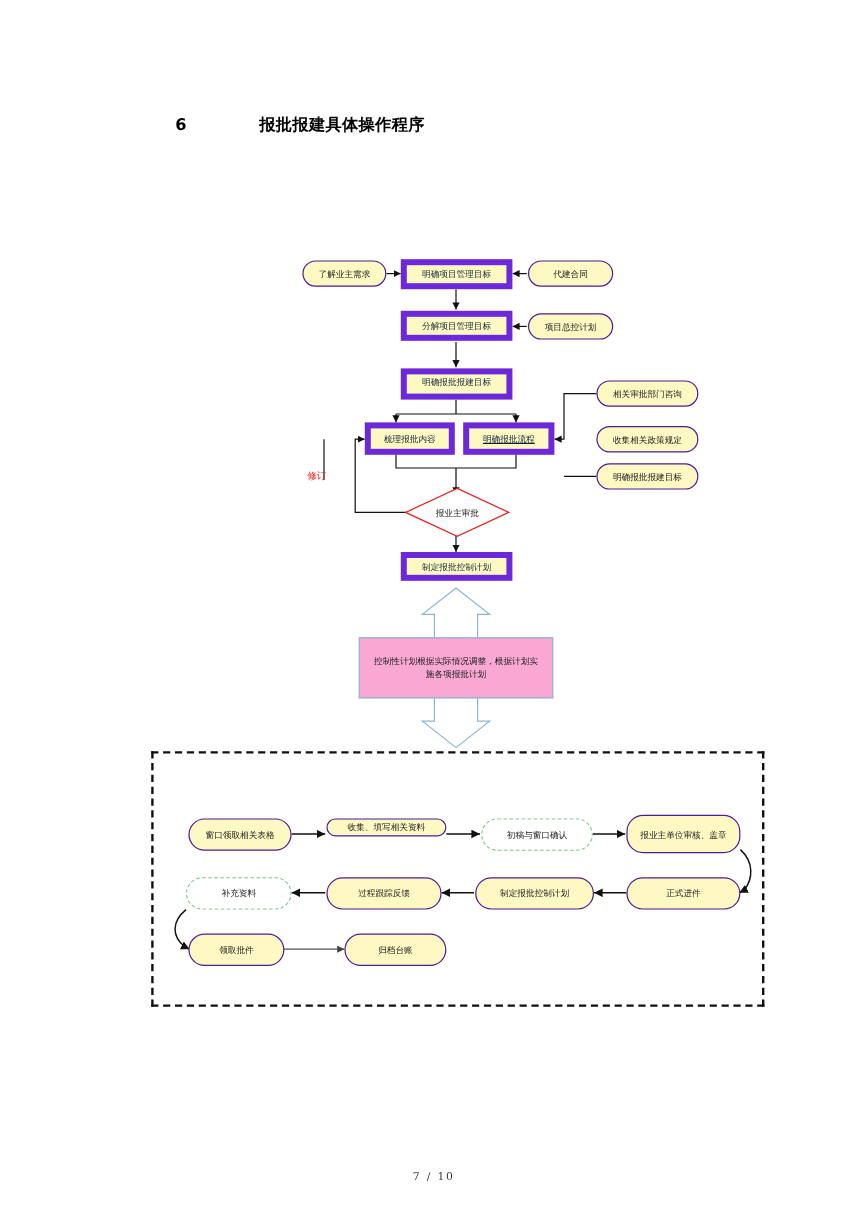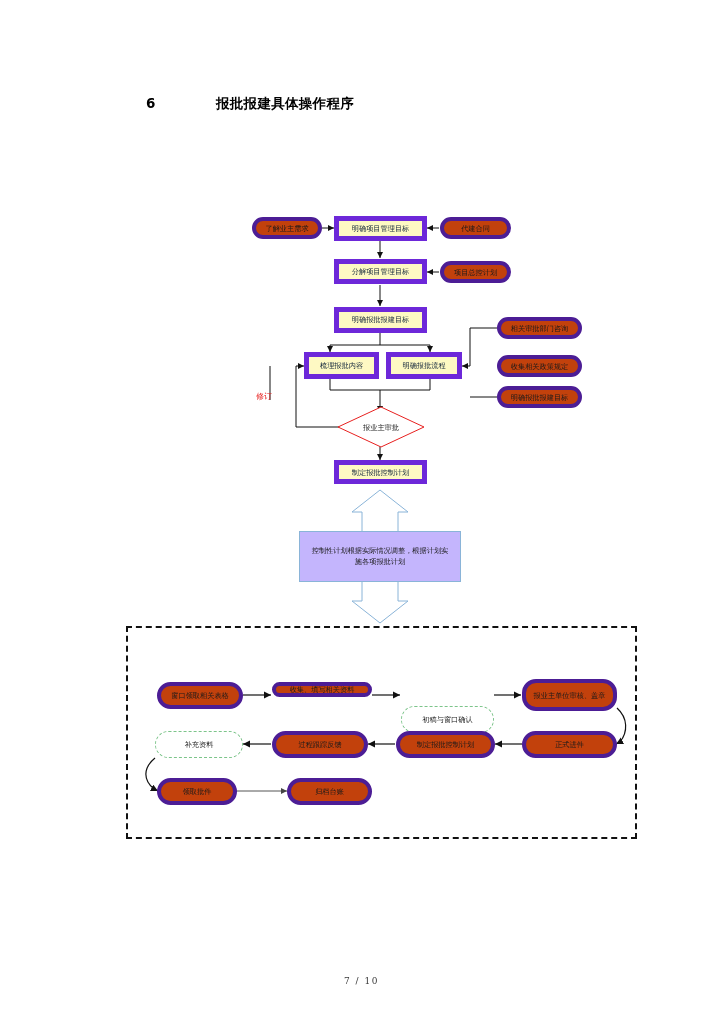--- a/index.html
+++ b/index.html
@@ -45,39 +45,39 @@
     color: #1a1a1a;
     padding: 1px 3px;
     z-index: 3;
   }
   .node-blue {
     background: #fef9c3;
     border: 5px solid #6d28d9;
     color: #10243a;
   }
   .node-green {
-    background: #c2410c;
-    border: 4px solid #4c1d95;
+    background: #fef9c3;
+    border: 1px solid #4c1d95;
     border-radius: 14px;
     color: #1a1a1a;
   }
   .node-green-dashed {
     background: #ffffff;
     border: 1px dashed #7cc48a;
     border-radius: 14px;
     color: #1a1a1a;
   }
   .node-diamond-label {
     color: #1a1a1a;
     font-size: 7.2px;
     background: transparent;
     border: none;
   }
   .node-note {
-    background: #c4b5fd;
+    background: #f9a8d4;
     border: 1px solid #8ab4d8;
     color: #1a1a1a;
     font-size: 7.2px;
     line-height: 1.45;
     padding: 16px 10px;
   }
   .label-red {
     position: absolute;
     color: #e8201f;
     font-size: 8px;
@@ -186,21 +186,21 @@
   <div class="node node-green" style="left:440px; top:217px; width:71px; height:22px;">代建合同</div>
 
   <div class="node node-blue" style="left:334px; top:259px; width:93px; height:25px;">分解项目管理目标</div>
 
   <div class="node node-green" style="left:440px; top:261px; width:71px; height:22px;">项目总控计划</div>
 
   <div class="node node-blue" style="left:334px; top:307px; width:93px; height:26px;font-family:Liberation Mono, monospace;">明确报批报建目标</div>
 
   <div class="node node-blue" style="left:304px; top:352px; width:75px; height:27px;">梳理报批内容</div>
 
-  <div class="node node-blue" style="left:386px; top:352px; width:76px; height:27px;">明确报批流程</div>
+  <div class="node node-blue" style="left:386px; top:352px; width:76px; height:27px;text-decoration:underline;">明确报批流程</div>
 
   <div class="node node-green" style="left:497px; top:317px; width:85px; height:22px;">相关审批部门咨询</div>
 
   <div class="node node-green" style="left:497px; top:355px; width:85px; height:22px;">收集相关政策规定</div>
 
   <div class="node node-green" style="left:497px; top:386px; width:85px; height:22px;">明确报批报建目标</div>
 
   <svg style="position:absolute; left:336px; top:406px; width:90px; height:42px; z-index:2;">
     <polygon points="45,1 88,21 45,41 2,21" fill="#ffffff" stroke="#e8201f" stroke-width="1"></polygon>
   </svg>
@@ -211,21 +211,21 @@
   <div class="node node-blue" style="left:334px; top:460px; width:93px; height:24px;">制定报批控制计划</div>
 
   <div class="node node-note" style="left:299px; top:531px; width:162px; height:51px;">控制性计划根据实际情况调整，根据计划实施各项报批计划</div>
 
   <div id="dashed-region"></div>
 
   <div class="node node-green" style="left:157px; top:682px; width:86px; height:27px;">窗口领取相关表格</div>
 
   <div class="node node-green" style="left:272px; top:682px; width:100px; height:15px;">收集、填写相关资料</div>
 
-  <div class="node node-green-dashed" style="left:401px; top:682px; width:93px; height:27px;margin-top:24px;">初稿与窗口确认</div>
+  <div class="node node-green-dashed" style="left:401px; top:682px; width:93px; height:27px;">初稿与窗口确认</div>
 
   <div class="node node-green" style="left:522px; top:679px; width:95px; height:32px;">报业主单位审核、盖章</div>
 
   <div class="node node-green-dashed" style="left:155px; top:731px; width:88px; height:27px;">补充资料</div>
 
   <div class="node node-green" style="left:272px; top:731px; width:96px; height:27px;">过程跟踪反馈</div>
 
   <div class="node node-green" style="left:396px; top:731px; width:99px; height:27px;">制定报批控制计划</div>
 
   <div class="node node-green" style="left:522px; top:731px; width:95px; height:27px;">正式进件</div>

